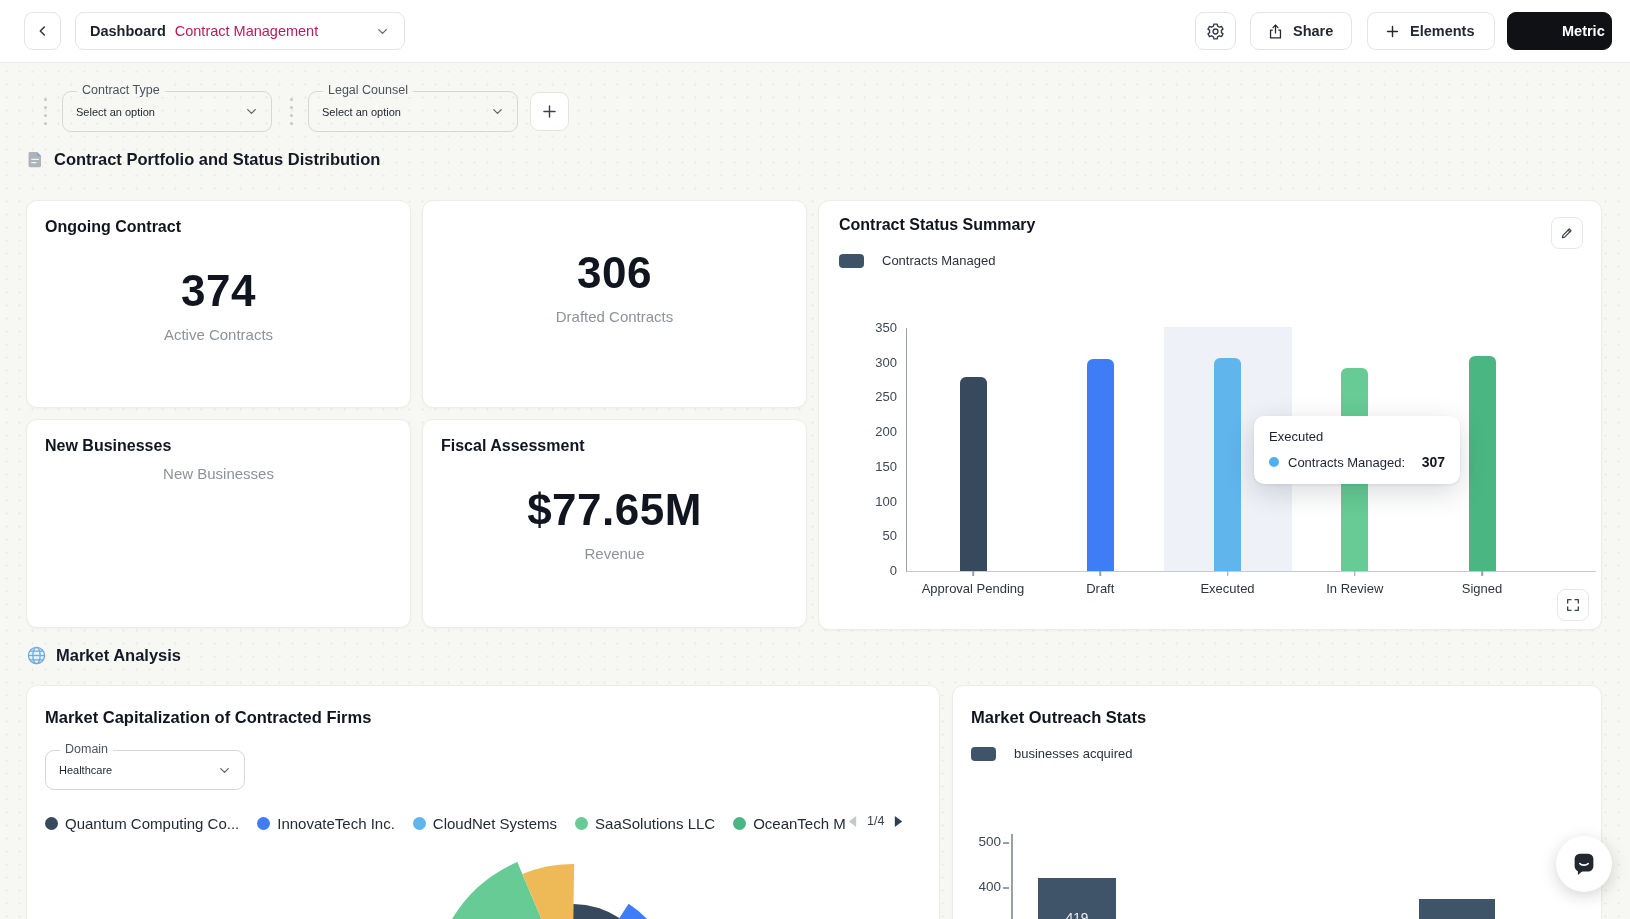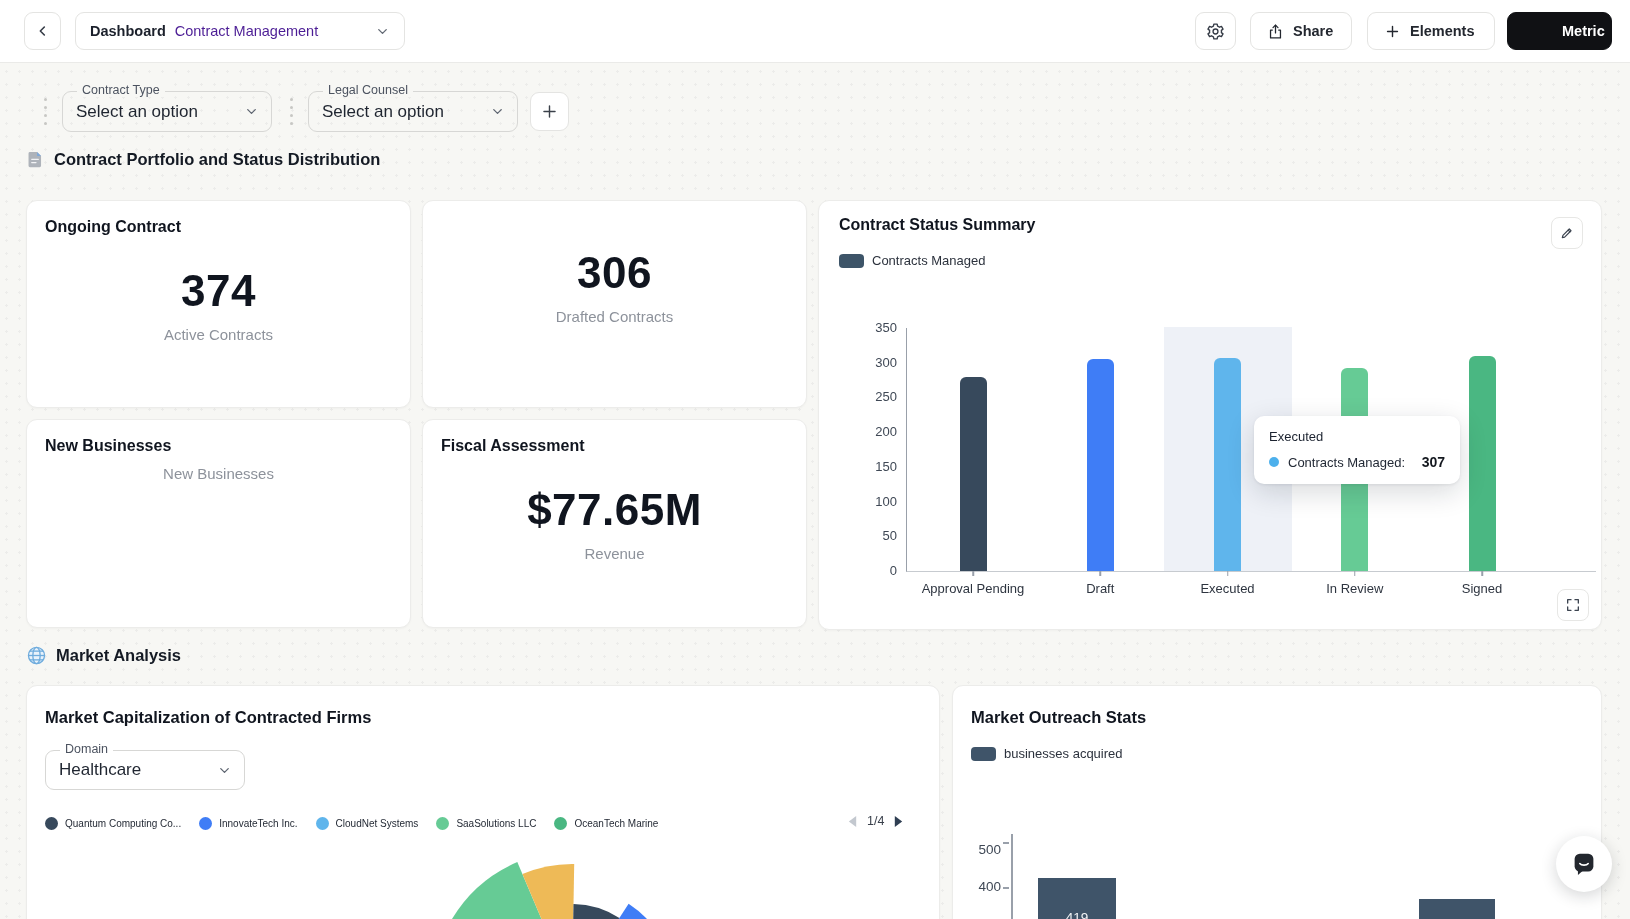--- a/index.html
+++ b/index.html
@@ -14,48 +14,48 @@
     border-bottom:1px solid #eaeae8; z-index:30; }
   .icon-btn { position:absolute; height:38px; background:#fff; border:1px solid #e4e4e2;
     border-radius:9px; display:flex; align-items:center; justify-content:center; cursor:pointer; color:#353b46; }
   .hbtn { position:absolute; top:12px; height:38px; background:#fff; border:1px solid #e4e4e2;
     border-radius:9px; display:flex; align-items:center; gap:9px; padding:0 16px;
     font-size:14.5px; font-weight:600; color:#23272f; cursor:pointer; }
   .hbtn.dark { background:#101114; border-color:#101114; color:#ffffff;padding-left:45px; }
   .select-btn { position:absolute; top:12px; height:38px; background:#fff; border:1px solid #e4e4e2;
     border-radius:9px; display:flex; align-items:center; gap:9px; padding:0 14px; font-size:14.5px; cursor:pointer; }
   .select-btn .lab { font-weight:700; color:#1b202b; }
-  .select-btn .val { color:#4c1d95; }
+  .select-btn .val { color:#be185d; }
   .select-btn .chev { margin-left:auto; color:#636a75; display:flex; }
 
   
   .drag-dots { position:absolute; width:8px; display:flex; flex-direction:column; gap:5px; align-items:center; cursor:grab; }
   .drag-dots i { width:3px; height:3px; border-radius:50%; background:#c7c7c4; }
   .fieldset { position:absolute; height:41px; border:1px solid #d7d7d5; border-radius:9px; background:transparent;
     display:flex; align-items:center; padding:0 13px; cursor:pointer; }
   .fieldset .flabel { position:absolute; top:-9px; left:14px; font-size:12.5px; color:#4c5360;
     background:#f7f7f4; padding:0 5px; white-space:nowrap; }
-  .fieldset .fval { font-size:17px; color:#1f2530; }
+  .fieldset .fval { font-size:11px; color:#1f2530; }
   .fieldset .chev { position:absolute; right:12px; color:#5d6470; display:flex; }
 
   
   .section-title { position:absolute; display:flex; align-items:center; gap:9px;
     font-size:16.5px; font-weight:700; color:#141a24; }
 
   
   .card { position:absolute; background:#fff; border:1px solid #ececea; border-radius:11px;
     box-shadow:0 1px 2px rgba(20,20,30,0.03); }
   .card-title { font-size:16px; font-weight:600; color:#10151f; }
   .stat-card { display:flex; flex-direction:column; padding:17px 18px; }
   .stat-title-row { display:flex; align-items:center; gap:8px; }
   .stat-value { text-align:center; font-size:44px; font-weight:600; color:#10151f; margin-top:30px; letter-spacing:0.5px; }
   .stat-label { text-align:center; font-size:15px; color:#8d929b; margin-top:10px; }
 
   
-  .legend-row { display:flex; align-items:center; gap:8px; }
+  .legend-row { display:flex; align-items:center; gap:18px; }
   .legend-swatch { width:25px; height:14px; border-radius:4px; background:#3d5468; }
   .legend-text { font-size:13px; color:#2c323d; }
   .plot { position:absolute; left:87px; top:127px; width:690px; height:244px;
     border-left:1.5px solid #99a0aa; border-bottom:1.5px solid #c7cbd0; }
   .hl-band { position:absolute; top:-1px; bottom:0; z-index:1; }
   .vbar { position:absolute; bottom:0; border-radius:6px 6px 0 0; z-index:2; }
   .y-tick { position:absolute; right:calc(100% + 10px); font-size:13px; color:#3f4residual855; color:#3f4855; white-space:nowrap; }
   .x-tick { position:absolute; top:calc(100% + 10px); transform:translateX(-50%); white-space:nowrap;
     font-size:13px; color:#2e3540; }
   .x-tickmark { position:absolute; top:100%; width:1.5px; height:5px; background:#99a0aa; transform:translateX(-50%); }
@@ -69,21 +69,21 @@
   .tooltip-row { display:flex; align-items:center; margin-top:10px; }
   .tooltip-dot { width:10px; height:10px; border-radius:50%; background:#4db0ec; flex:0 0 auto; }
   .tooltip-series { font-size:13px; color:#232a36; margin-left:9px; }
   .tooltip-value { font-size:14px; color:#14181f; margin-left:auto; font-weight:700; }
 
   
   .mcap-legend { position:absolute; left:18px; top:126px; width:800px; height:22px; display:flex;
     align-items:center; gap:18px; overflow:hidden; white-space:nowrap; }
   .legend-item { display:flex; align-items:center; gap:7px; flex:0 0 auto; cursor:pointer; }
   .legend-dot { width:13px; height:13px; border-radius:50%; flex:0 0 auto; }
-  .legend-label { font-size:10px; color:#252b36; }
+  .legend-label { font-size:15px; color:#252b36; }
   .pager { position:absolute; top:128px; display:flex; align-items:center; gap:9px; }
   .pager-text { font-size:12.5px; color:#39404b; }
   .obar { position:absolute; z-index:2; }
   .obar-label { position:absolute; transform:translateX(-50%); font-size:13.5px; color:#f2f4f6; z-index:3; }
   .o-ytick { position:absolute; font-size:13.5px; color:#3f4855; text-align:right; width:40px; }
   .o-ydash { position:absolute; width:6px; height:1.5px; background:#99a0aa; }
 
   
   .chat-fab { position:absolute; left:1556px; top:836px; width:56px; height:56px; border-radius:50%;
     background:#fff; box-shadow:0 4px 16px rgba(20,25,35,0.18); display:flex; align-items:center;
@@ -341,21 +341,21 @@
       </svg>
   </div>
 
   <div class="card" style="left:952px; top:685px; width:650px; height:320px;">
     <div class="card-title" style="position:absolute; left:18px; top:22px; font-size:16.5px;">Market Outreach Stats</div>
     <div class="legend-row" style="position:absolute; left:18px; top:60px;">
       <span class="legend-swatch" style="background: rgb(63, 84, 105);"></span>
       <span class="legend-text">businesses acquired</span>
     </div>
     <div style="position:absolute; left:0; top:0; width:650px; height:320px;">
-        <div class="o-ytick" style="left: 8px; top: 148px; margin-top: 8px;">500</div>
+        <div class="o-ytick" style="left: 8px; top: 148px;">500</div>
         <div class="o-ydash" style="left: 50px; top: 156px;"></div>
         <div class="o-ytick" style="left: 8px; top: 193px;">400</div>
         <div class="o-ydash" style="left: 50px; top: 201px;"></div>
         <div style="position: absolute; left: 58px; top: 148px; width: 1.5px; height: 172px; background: rgb(153, 160, 170);"></div>
         <div class="obar" style="left: 85px; top: 192.45px; width: 78px; height: 147.55px; background: rgb(63, 84, 105);"></div>
         <div class="obar-label" style="left: 124px; top: 224.45px;">419</div>
         <div class="obar" style="left: 466px; top: 213.15px; width: 76px; height: 126.85px; background: rgb(63, 84, 105);"></div>
       </div>
   </div>
 

